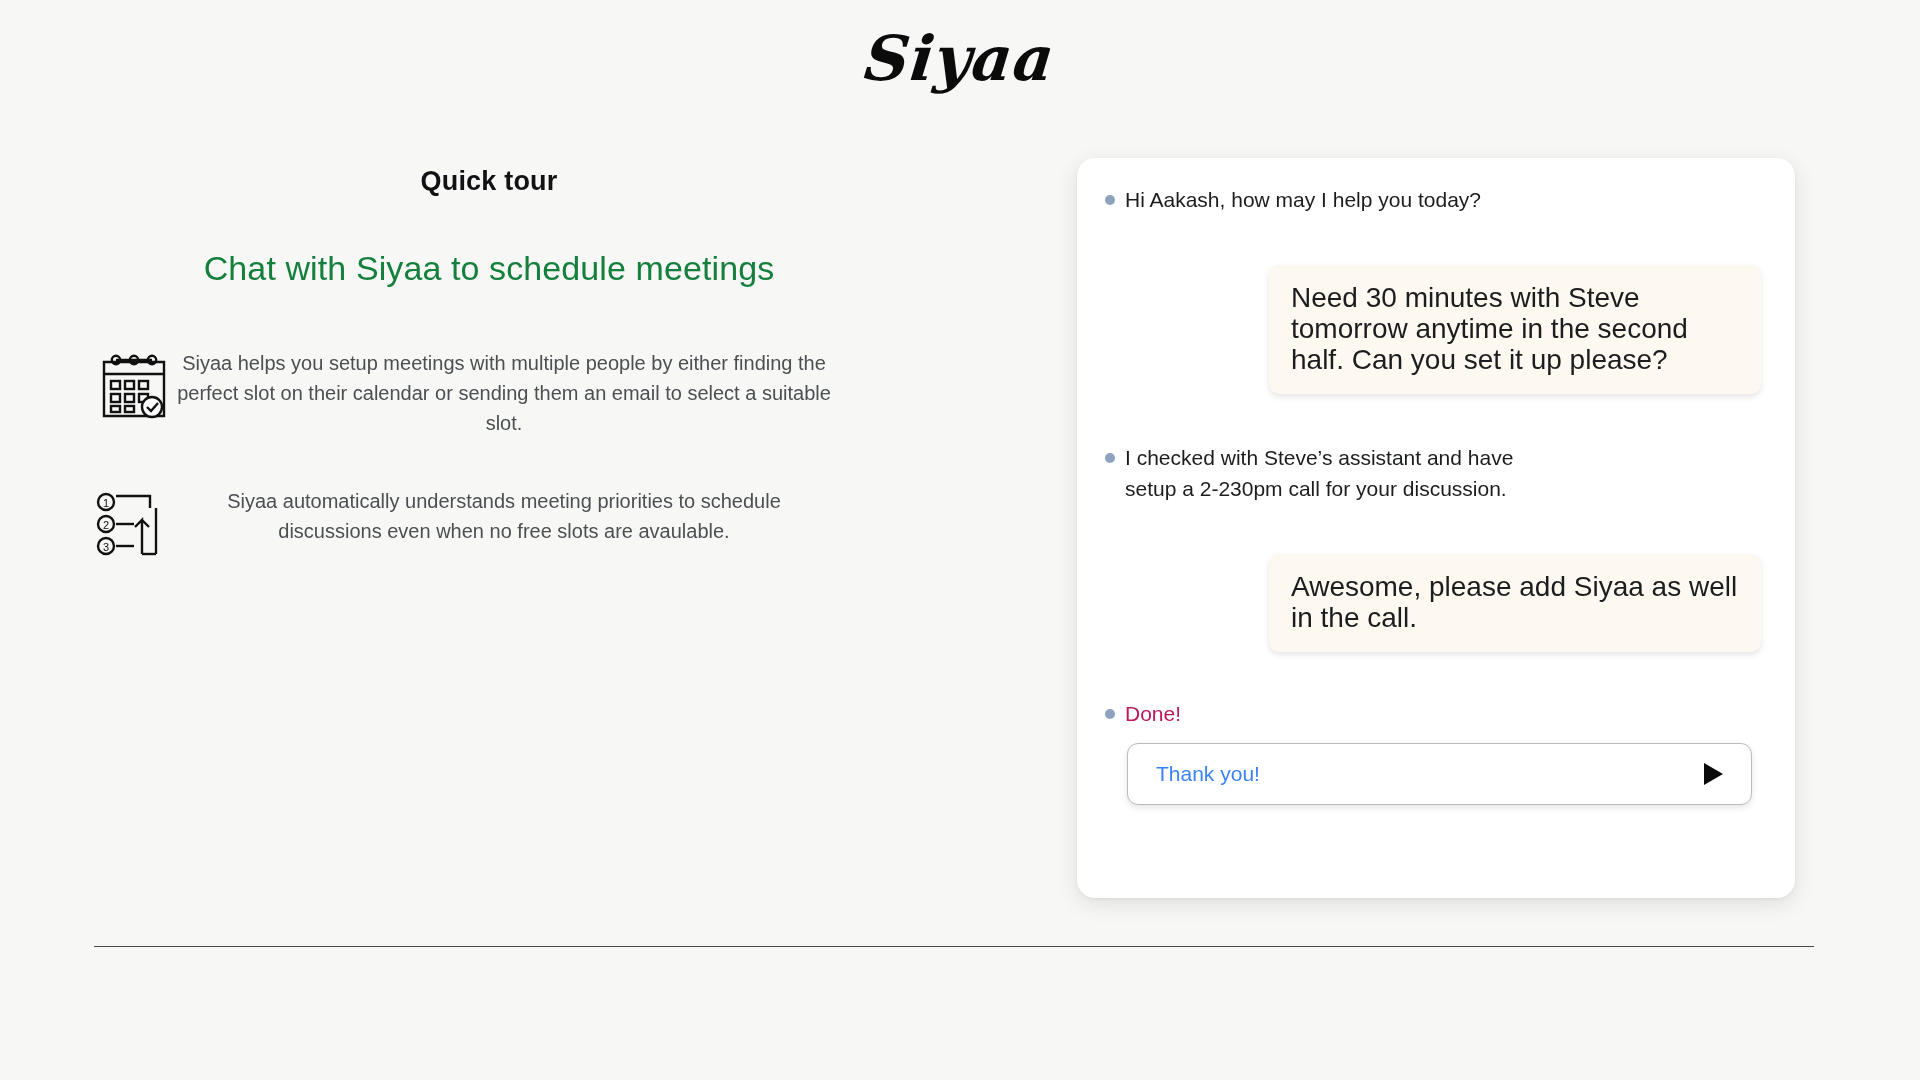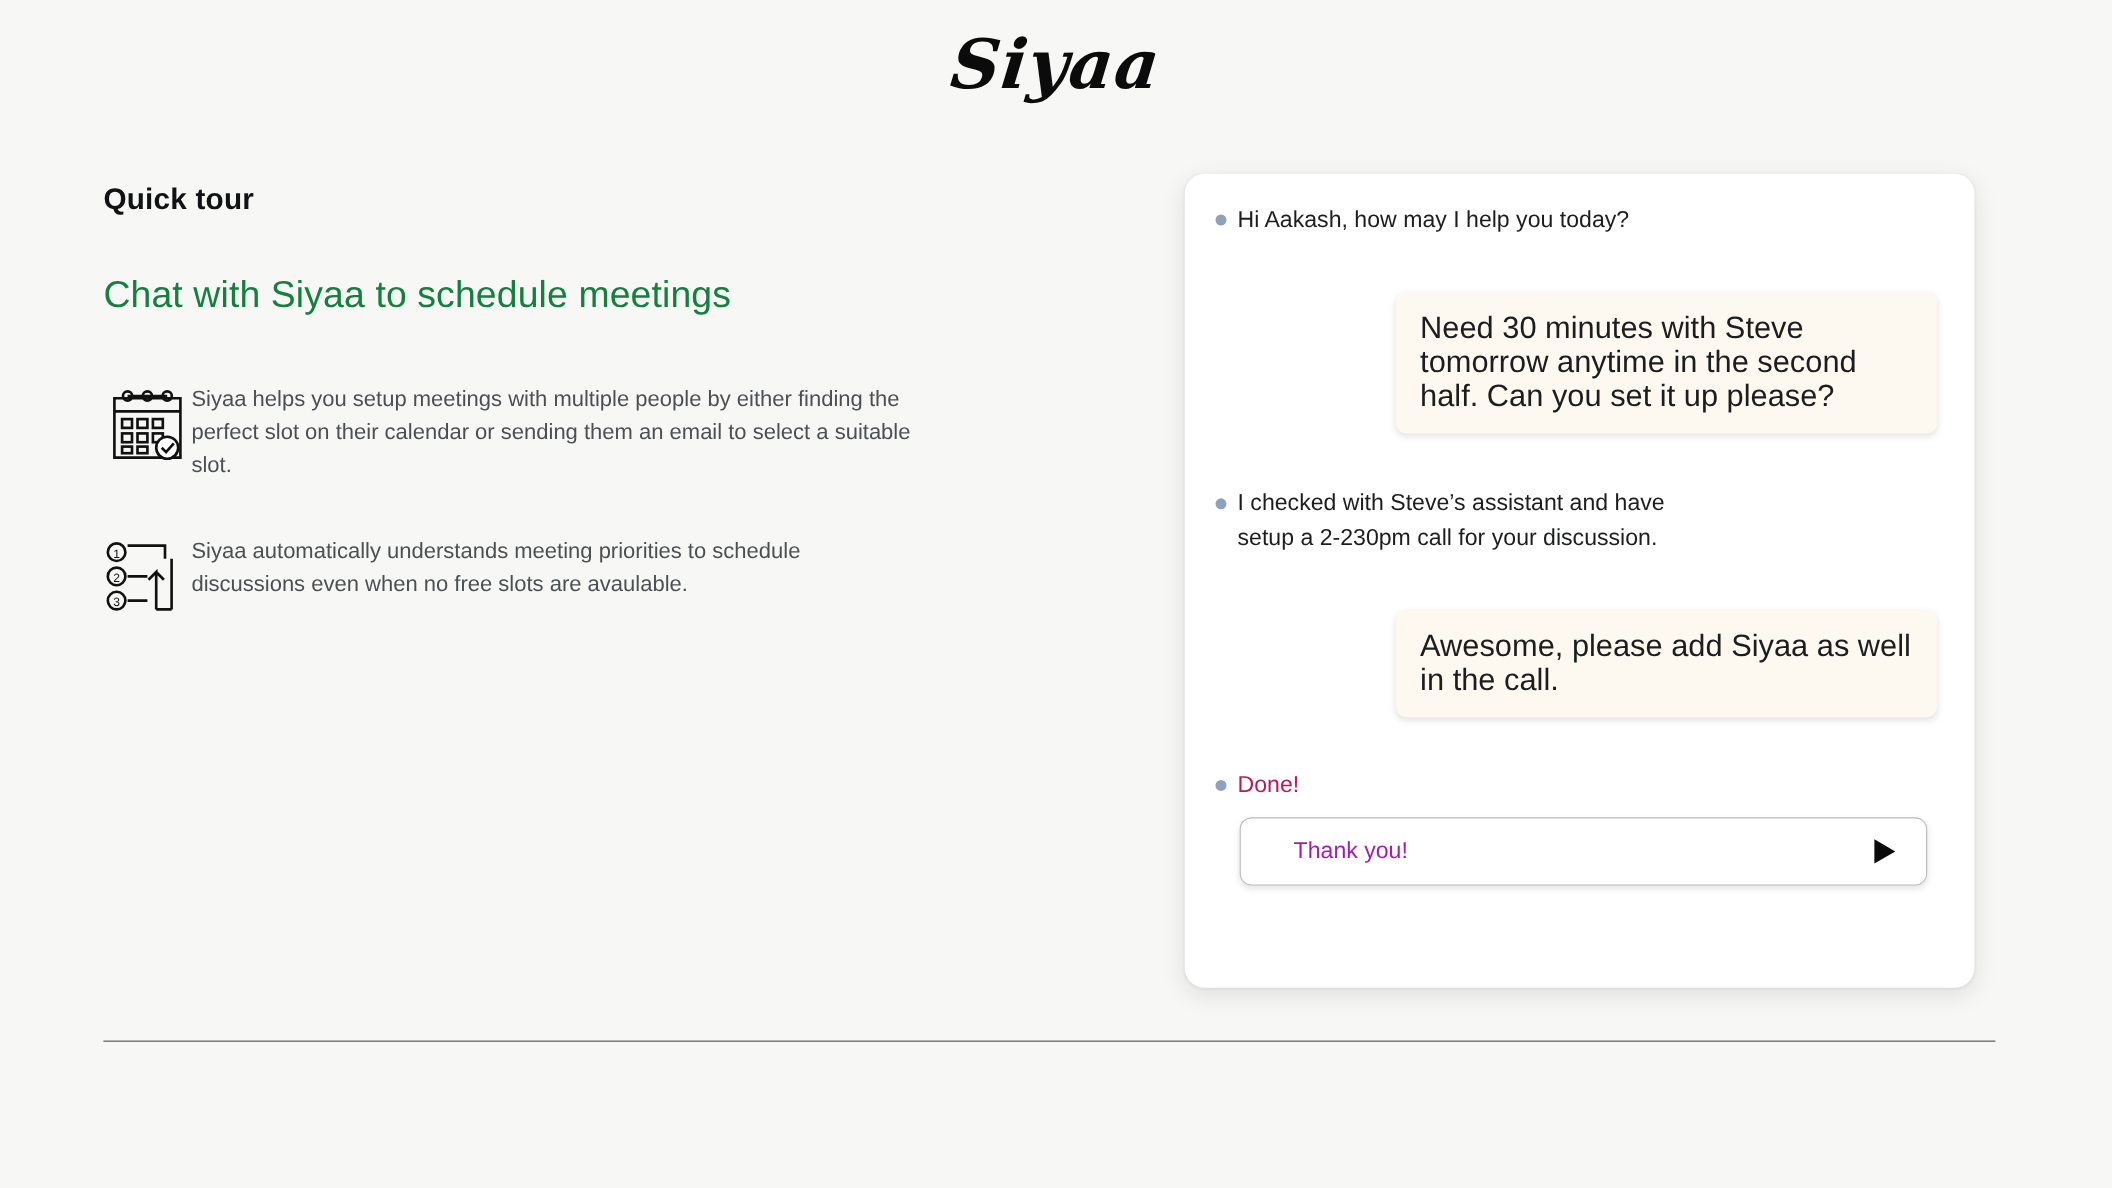--- a/index.html
+++ b/index.html
@@ -38,20 +38,21 @@
     letter-spacing: 1px;
     transform: skewX(-6deg);
   }
 
   
   .left {
     position: absolute;
     left: 94px;
     top: 166px;
     width: 790px;
+    text-align: center;
   }
   .kicker {
     font-size: 27px;
     font-weight: bold;
     color: #111213;
     margin: 0 0 52px 0;
     letter-spacing: .2px;
   }
   .headline {
     font-size: 34px;
@@ -155,22 +156,21 @@
     align-items: center;
     padding: 0 22px 0 26px;
   }
   .composer-input {
     flex: 1 1 auto;
     border: none;
     outline: none;
     background: transparent;
     font-family: "Liberation Sans", sans-serif;
     font-size: 21px;
-    color: #a21caf;
-    margin-left: 20px;
+    color: #3b82f6;
   }
   .composer-input::placeholder { color: #5b5e61; }
   .send-btn {
     flex: 0 0 auto;
     width: 34px;
     height: 34px;
     border: none;
     background: transparent;
     cursor: pointer;
     padding: 0;

